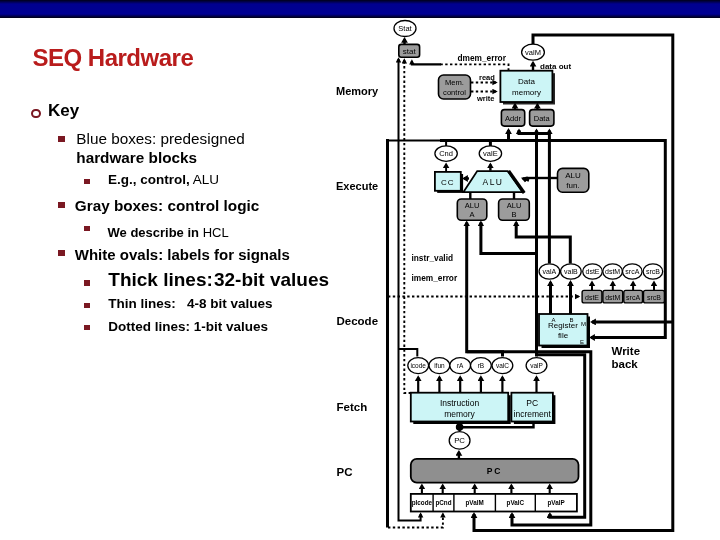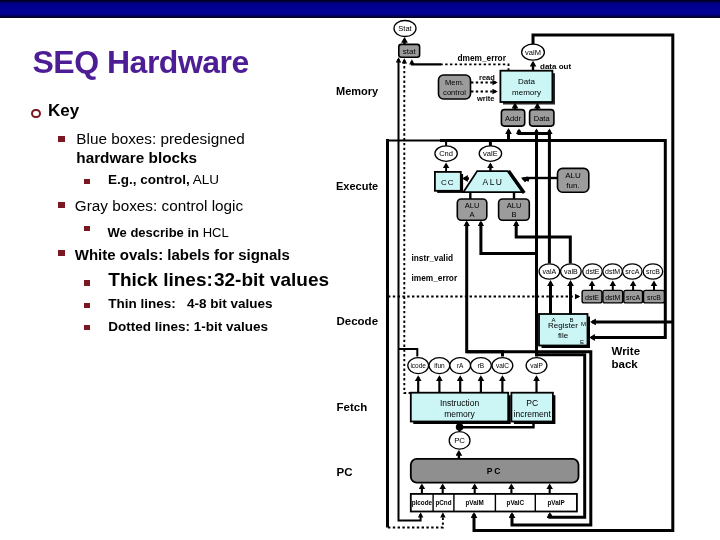--- a/index.html
+++ b/index.html
@@ -5,39 +5,39 @@
   html,body{margin:0;padding:0;}
   body{width:720px;height:540px;position:relative;background:#ffffff;
        font-family:"Liberation Sans",sans-serif;overflow:hidden;}
   .abs{position:absolute;white-space:nowrap;}
 </style>
 </head>
 <body>
 
 <div class="abs" style="left:0;top:0;width:720px;height:18px;background:linear-gradient(to bottom,#000018 0%,#00008f 22%,#000093 78%,#000010 100%);"></div>
 
-<div class="abs" style="left:32.5px;top:43.5px;font-size:32px;font-weight:bold;color:#4c1d95;letter-spacing:-0.5px;">SEQ Hardware</div>
+<div class="abs" style="left:32.5px;top:43.5px;font-size:24px;font-weight:bold;color:#b91c1c;letter-spacing:-0.5px;">SEQ Hardware</div>
 
 <div class="abs" style="left:31px;top:108.6px;width:9.6px;height:9.6px;border:2.6px solid #7a1822;border-radius:50%;box-sizing:border-box;"></div>
 
 <div class="abs" style="left:48px;top:101.4px;font-size:17px;font-weight:bold;text-align:right;">Key</div>
 
 <div class="abs" style="left:58px;top:135.5px;width:6.6px;height:6.2px;background:#7a1822;"></div>
 
 <div class="abs" style="left:76.3px;top:130.1px;font-size:15.3px;font-weight:normal;">Blue boxes: predesigned</div>
 
 <div class="abs" style="left:76.3px;top:148.9px;font-size:15.3px;font-weight:bold;">hardware blocks</div>
 
 <div class="abs" style="left:84.4px;top:179.3px;width:5.2px;height:5.2px;background:#7a1822;"></div>
 
 <div class="abs" style="left:108px;top:172.3px;font-size:13.5px;"><b>E.g., control,</b> ALU</div>
 
 <div class="abs" style="left:58px;top:202px;width:6.6px;height:6.2px;background:#7a1822;"></div>
 
-<div class="abs" style="left:74.8px;top:196.5px;font-size:15.3px;font-weight:normal;">Gray boxes: control logic</div>
+<div class="abs" style="left:74.8px;top:196.5px;font-size:15.3px;font-weight:bold;">Gray boxes: control logic</div>
 
 <div class="abs" style="left:84.4px;top:226.3px;width:5.2px;height:5.2px;background:#7a1822;"></div>
 
 <div class="abs" style="left:107.5px;top:225px;font-size:13px;"><b>We describe in</b> HCL</div>
 
 <div class="abs" style="left:57.8px;top:249.8px;width:6.9px;height:6.6px;background:#7a1822;"></div>
 
 <div class="abs" style="left:74.8px;top:245.6px;font-size:15px;font-weight:bold;">White ovals: labels for signals</div>
 
 <div class="abs" style="left:84.4px;top:280.4px;width:5.2px;height:5.2px;background:#7a1822;"></div>

